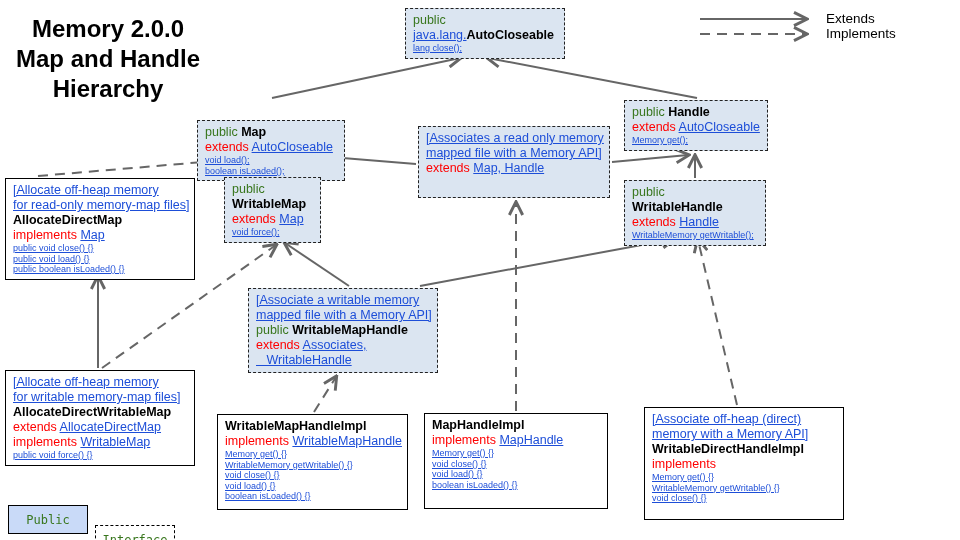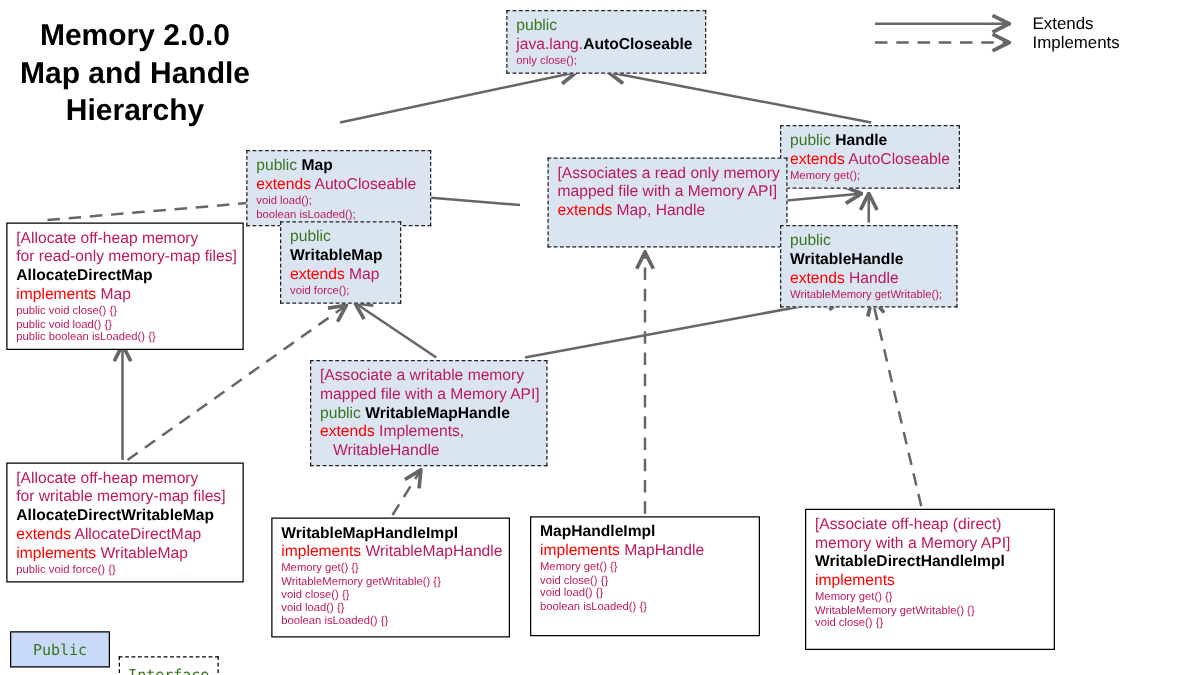--- a/index.html
+++ b/index.html
@@ -15,21 +15,21 @@
   .node{
     position:absolute;box-sizing:border-box;background:#dbe5f1;
     border:1.5px dashed #222;padding:4px 7px;font-size:12.5px;color:#000;
   }
   .node.impl{background:#ffffff;border:1.5px solid #000;}
   .line{line-height:15px;white-space:pre;}
   .line.small{font-size:9px;line-height:10.5px;}
   .g{color:#38761d;}
   .r{color:#ff0000;}
   .b{font-weight:bold;color:#000;}
-  .k{color:#be185d;}
+  .k{color:#1d4ed8;text-decoration:underline;}
   .legend-box{
     position:absolute;box-sizing:border-box;width:80px;height:29px;
     display:flex;align-items:center;justify-content:center;
     font-family:"DejaVu Sans Mono", monospace;font-size:12px;color:#38761d;
   }
   .legend-box.public{left:8px;top:505px;background:#c9daf8;border:1px solid #000;}
   .legend-box.interface{left:95px;top:525px;background:#fff;border:1.5px dashed #000;}
   .arrow-label{
     position:absolute;font-size:13.5px;color:#000;line-height:15px;
   }
@@ -74,37 +74,37 @@
     <div>Map and Handle</div>
     <div>Hierarchy</div>
   </div>
 
   <div class="arrow-label" style="left:826px;top:11px;">Extends</div>
   <div class="arrow-label" style="left:826px;top:26px;">Implements</div>
 
   <div class="node" style="left:405px;top:8px;width:160px;min-height:48px;">
       <div class="line"><span class="g">public</span></div>
       <div class="line"><span class="k">java.lang.</span><span class="b">AutoCloseable</span></div>
-      <div class="line small"><span class="k">only close();</span></div>
+      <div class="line small"><span class="k">lang close();</span></div>
     </div>
 
   <div class="node" style="left:197px;top:100px;width:148px;min-height:52px;margin-top:20px;">
       <div class="line"><span class="g">public </span><span class="b">Map</span></div>
       <div class="line"><span class="r">extends </span><span class="k">AutoCloseable</span></div>
       <div class="line small"><span class="k">void load();</span></div>
       <div class="line small"><span class="k">boolean isLoaded();</span></div>
     </div>
 
   <div class="node" style="left:624px;top:100px;width:144px;min-height:51px;">
       <div class="line"><span class="g">public </span><span class="b">Handle</span></div>
       <div class="line"><span class="r">extends </span><span class="k">AutoCloseable</span></div>
       <div class="line small"><span class="k">Memory get();</span></div>
     </div>
 
-  <div class="node" style="left:418px;top:126px;width:192px;min-height:72px;margin-left:20px;">
+  <div class="node" style="left:418px;top:126px;width:192px;min-height:72px;">
       <div class="line"><span class="k">[Associates a read only memory</span></div>
       <div class="line"><span class="k">mapped file with a Memory API]</span></div>
       <div class="line"><span class="r">extends </span><span class="k">Map, Handle</span></div>
     </div>
 
   <div class="node" style="left:224px;top:177px;width:97px;min-height:61px;">
       <div class="line"><span class="g">public</span></div>
       <div class="line"><span class="b">WritableMap</span></div>
       <div class="line"><span class="r">extends </span><span class="k">Map</span></div>
       <div class="line small"><span class="k">void force();</span></div>
@@ -114,21 +114,21 @@
       <div class="line"><span class="g">public</span></div>
       <div class="line"><span class="b">WritableHandle</span></div>
       <div class="line"><span class="r">extends </span><span class="k">Handle</span></div>
       <div class="line small"><span class="k">WritableMemory getWritable();</span></div>
     </div>
 
   <div class="node" style="left:248px;top:288px;width:190px;min-height:84px;">
       <div class="line"><span class="k">[Associate a writable memory</span></div>
       <div class="line"><span class="k">mapped file with a Memory API]</span></div>
       <div class="line"><span class="g">public </span><span class="b">WritableMapHandle</span></div>
-      <div class="line"><span class="r">extends </span><span class="k">Implements,</span></div>
+      <div class="line"><span class="r">extends </span><span class="k">Associates,</span></div>
       <div class="line"><span class="k">   WritableHandle</span></div>
     </div>
 
   <div class="node impl" style="left:5px;top:178px;width:190px;min-height:95px;">
       <div class="line"><span class="k">[Allocate off-heap memory</span></div>
       <div class="line"><span class="k">for read-only memory-map files]</span></div>
       <div class="line"><span class="b">AllocateDirectMap</span></div>
       <div class="line"><span class="r">implements </span><span class="k">Map</span></div>
       <div class="line small"><span class="k">public void close() {}</span></div>
       <div class="line small"><span class="k">public void load() {}</span></div>

